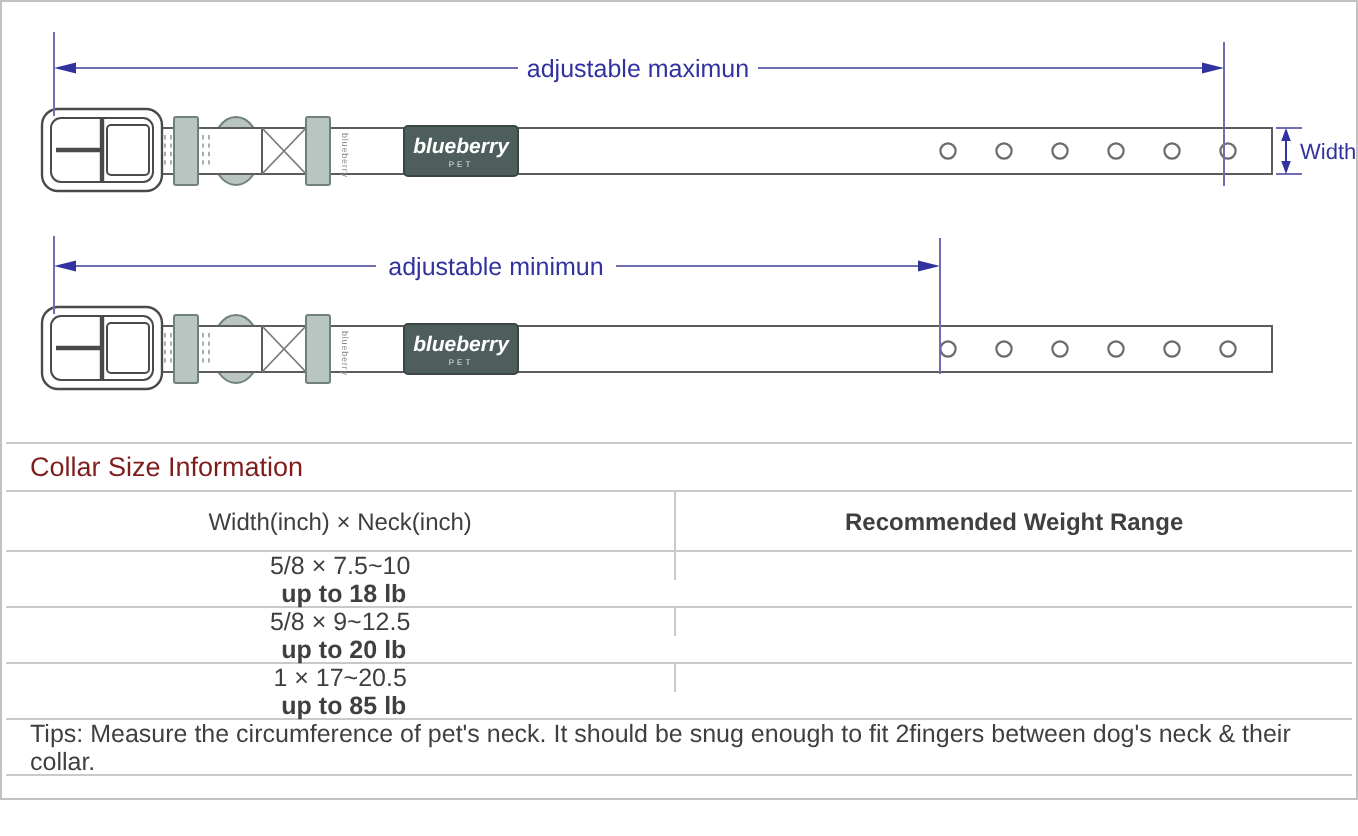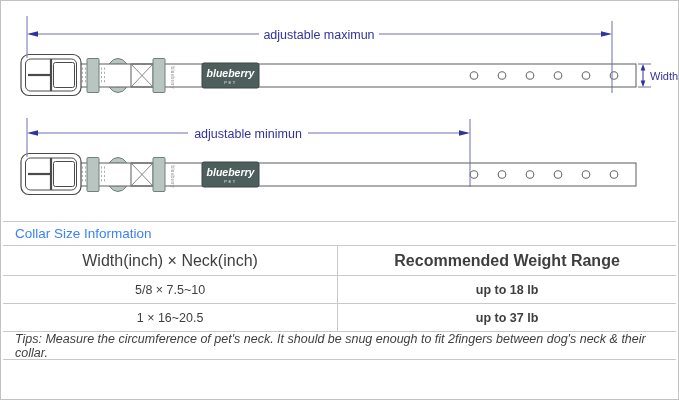--- a/index.html
+++ b/index.html
@@ -5,28 +5,28 @@
   html,body{margin:0;padding:0;background:#fff;}
   .page{
     position:relative;width:679px;height:400px;background:#fff;
     border:1px solid #c2c2c2;box-sizing:border-box;overflow:hidden;
     font-family:"Liberation Sans",sans-serif;
     padding-left:30px;
   }
   .diagram-svg{position:absolute;top:0;left:0;}
   .size-table{position:absolute;left:2px;right:2px;top:220px;color:#3f3f3f;}
   .t-row{display:flex;border-top:1px solid #c9c9c9;box-sizing:border-box;}
-  .t-title{height:24px;align-items:center;font-size:13.5px;color:#3b82f6;padding-left:12px;}
-  .t-head{height:30px;font-size:16px;}
-  .t-data{height:28px;font-size:12.5px;}
+  .t-title{height:24px;align-items:center;font-size:13.5px;color:#7f1d1d;padding-left:12px;}
+  .t-head{height:30px;font-size:12px;}
+  .t-data{height:28px;font-size:12.5px;flex-direction:column;}
   .t-cell{display:flex;align-items:center;justify-content:center;box-sizing:border-box;}
   .t-cell.left{width:49.8%;border-right:1px solid #c9c9c9;}
   .t-cell.right{width:50.2%;font-weight:bold;}
   .t-tips{height:29px;align-items:center;font-size:12.5px;padding-left:12px;
-    border-bottom:1px solid #c9c9c9;font-style:italic;}
+    border-bottom:1px solid #c9c9c9;}
   text{font-family:"Liberation Sans",sans-serif;}
   .dim-line{stroke:#6e6eb4;stroke-width:1;fill:none;}
   .dim-head{fill:#32329e;stroke:none;}
   .dim-text{fill:#32329e;font-size:12.5px;}
   .width-text{fill:#32329e;font-size:11px;}
   .outline{stroke:#5c5c5c;stroke-width:1;fill:#ffffff;}
   .buckle{stroke:#4a4a4a;stroke-width:1.2;fill:#ffffff;}
   .buckle-bar{stroke:#4a4a4a;stroke-width:2.2;fill:none;}
   .keeper{fill:#b9c5c1;stroke:#6f807d;stroke-width:1;}
   .stitch{stroke:#9a9a9a;stroke-width:0.8;stroke-dasharray:2.2 2;fill:none;}
@@ -134,20 +134,24 @@
     <div class="t-row t-head">
       <div class="t-cell left">Width(inch) × Neck(inch)</div>
       <div class="t-cell right">Recommended Weight Range</div>
     </div>
 
     <div class="t-row t-data">
       <div class="t-cell left">5/8 × 7.5~10</div>
       <div class="t-cell right">up to 18 lb</div>
     </div>
     <div class="t-row t-data">
-      <div class="t-cell left">1 × 16~20.5</div>
-      <div class="t-cell right">up to 37 lb</div>
+      <div class="t-cell left">5/8 × 9~12.5</div>
+      <div class="t-cell right">up to 20 lb</div>
+    </div>
+    <div class="t-row t-data">
+      <div class="t-cell left">1 × 17~20.5</div>
+      <div class="t-cell right">up to 85 lb</div>
     </div>
 
     <div class="t-row t-tips">Tips: Measure the circumference of pet's neck. It should be snug enough to fit 2fingers between dog's neck &amp; their collar.</div>
   </div>
 
 </div>
 
 </body></html>

